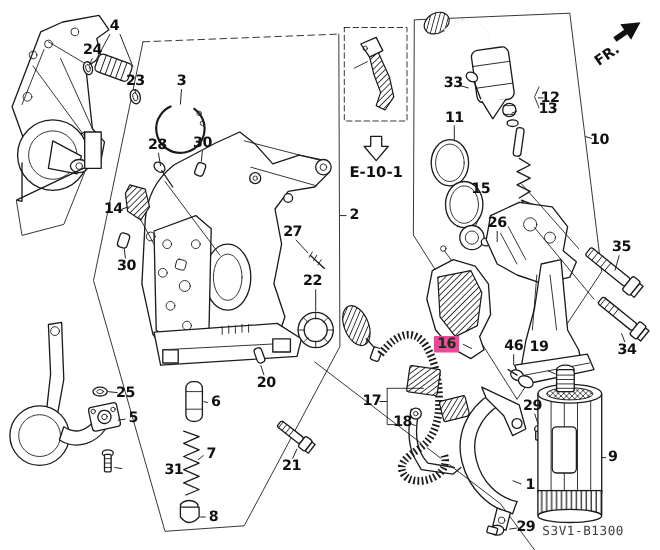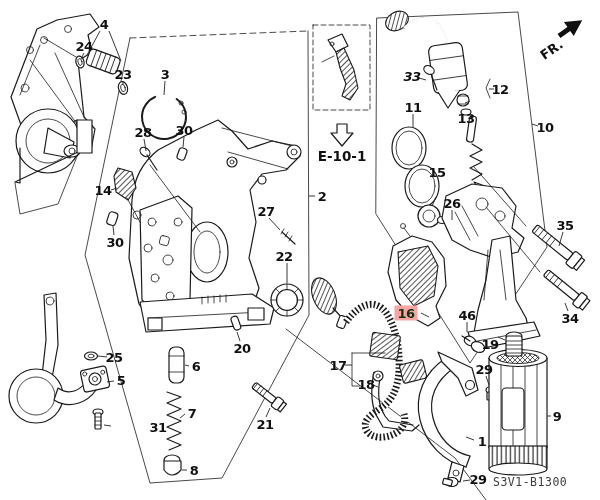--- a/index.html
+++ b/index.html
@@ -387,32 +387,32 @@
       <div class="callout" style="left: 322px; top: 196px;">2</div>
       <div class="callout" style="left: 284px; top: 256px;">22</div>
       <div class="callout" style="left: 242px; top: 348px;">20</div>
       <div class="callout" style="left: 265px; top: 424px;">21</div>
       <div class="callout" style="left: 196px; top: 366px;">6</div>
       <div class="callout" style="left: 192px; top: 413px;">7</div>
       <div class="callout" style="left: 194px; top: 470px;">8</div>
       <div class="callout" style="left: 114px; top: 357px;">25</div>
       <div class="callout" style="left: 121px; top: 380px;">5</div>
       <div class="callout" style="left: 118px; top: 427px; margin-left: 40px;">31</div>
-      <div class="callout" style="left: 412px; top: 76px; font-style: italic;">33</div>
+      <div class="callout" style="left: 412px; top: 76px;">33</div>
       <div class="callout" style="left: 500px; top: 89px;">12</div>
-      <div class="callout" style="left: 466px; top: 99px; margin-top: 19px;">13</div>
+      <div class="callout" style="left: 498px; top: 99px;">13</div>
       <div class="callout" style="left: 413px; top: 107px;">11</div>
       <div class="callout" style="left: 545px; top: 127px; text-align: right;">10</div>
       <div class="callout" style="left: 437px; top: 172px;">15</div>
       <div class="callout" style="left: 452px; top: 203px;">26</div>
       <div class="callout" style="left: 565px; top: 225px;">35</div>
       <div class="callout" style="left: 570px; top: 318px; text-align: right;">34</div>
-      <div class="callout hl" style="left: 406px; top: 313px; background: #fca5a5;">16</div>
+      <div class="callout hl" style="left: 406px; top: 313px; background: #ec4899;">16</div>
       <div class="callout" style="left: 467px; top: 315px;">46</div>
-      <div class="callout" style="left: 490px; top: 344px;">19</div>
+      <div class="callout" style="left: 490px; top: 316px;">19</div>
       <div class="callout" style="left: 338px; top: 365px;">17</div>
       <div class="callout" style="left: 366px; top: 384px;">18</div>
       <div class="callout" style="left: 484px; top: 369px;">29</div>
       <div class="callout" style="left: 482px; top: 441px;">1</div>
       <div class="callout" style="left: 557px; top: 416px;">9</div>
       <div class="callout" style="left: 478px; top: 479px;">29</div>
     </div>
 </div>
 
 </body></html>

